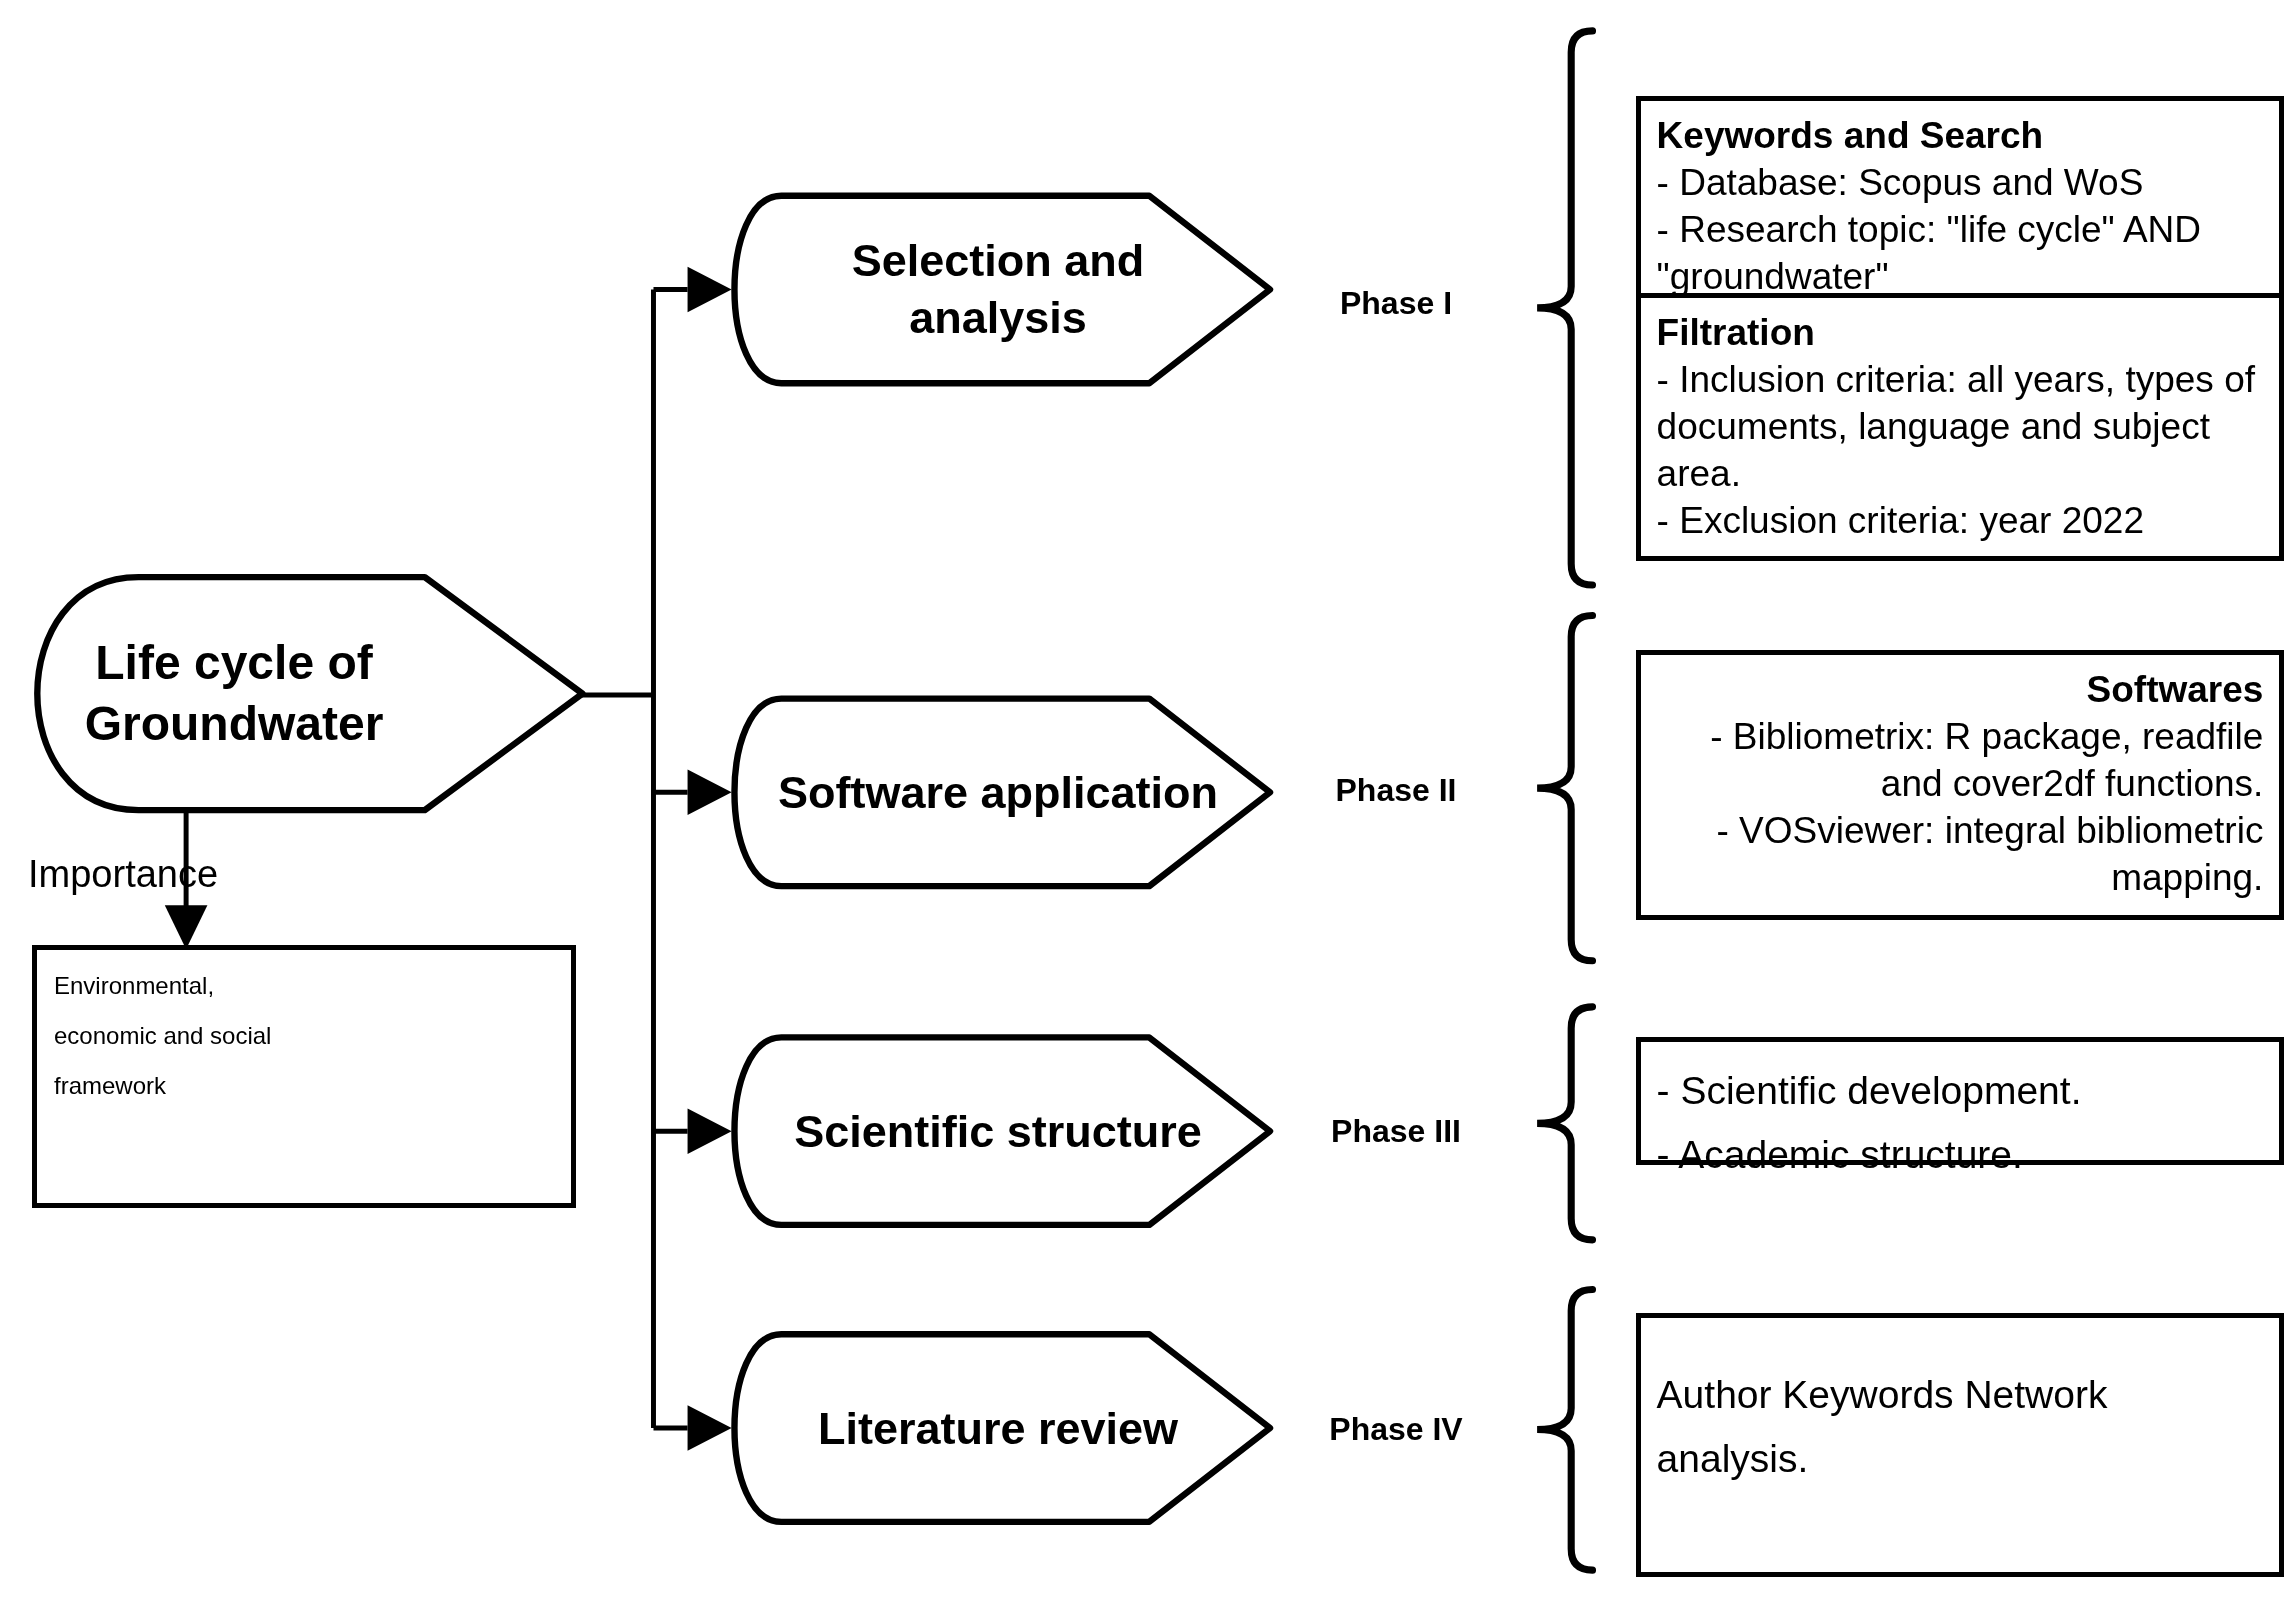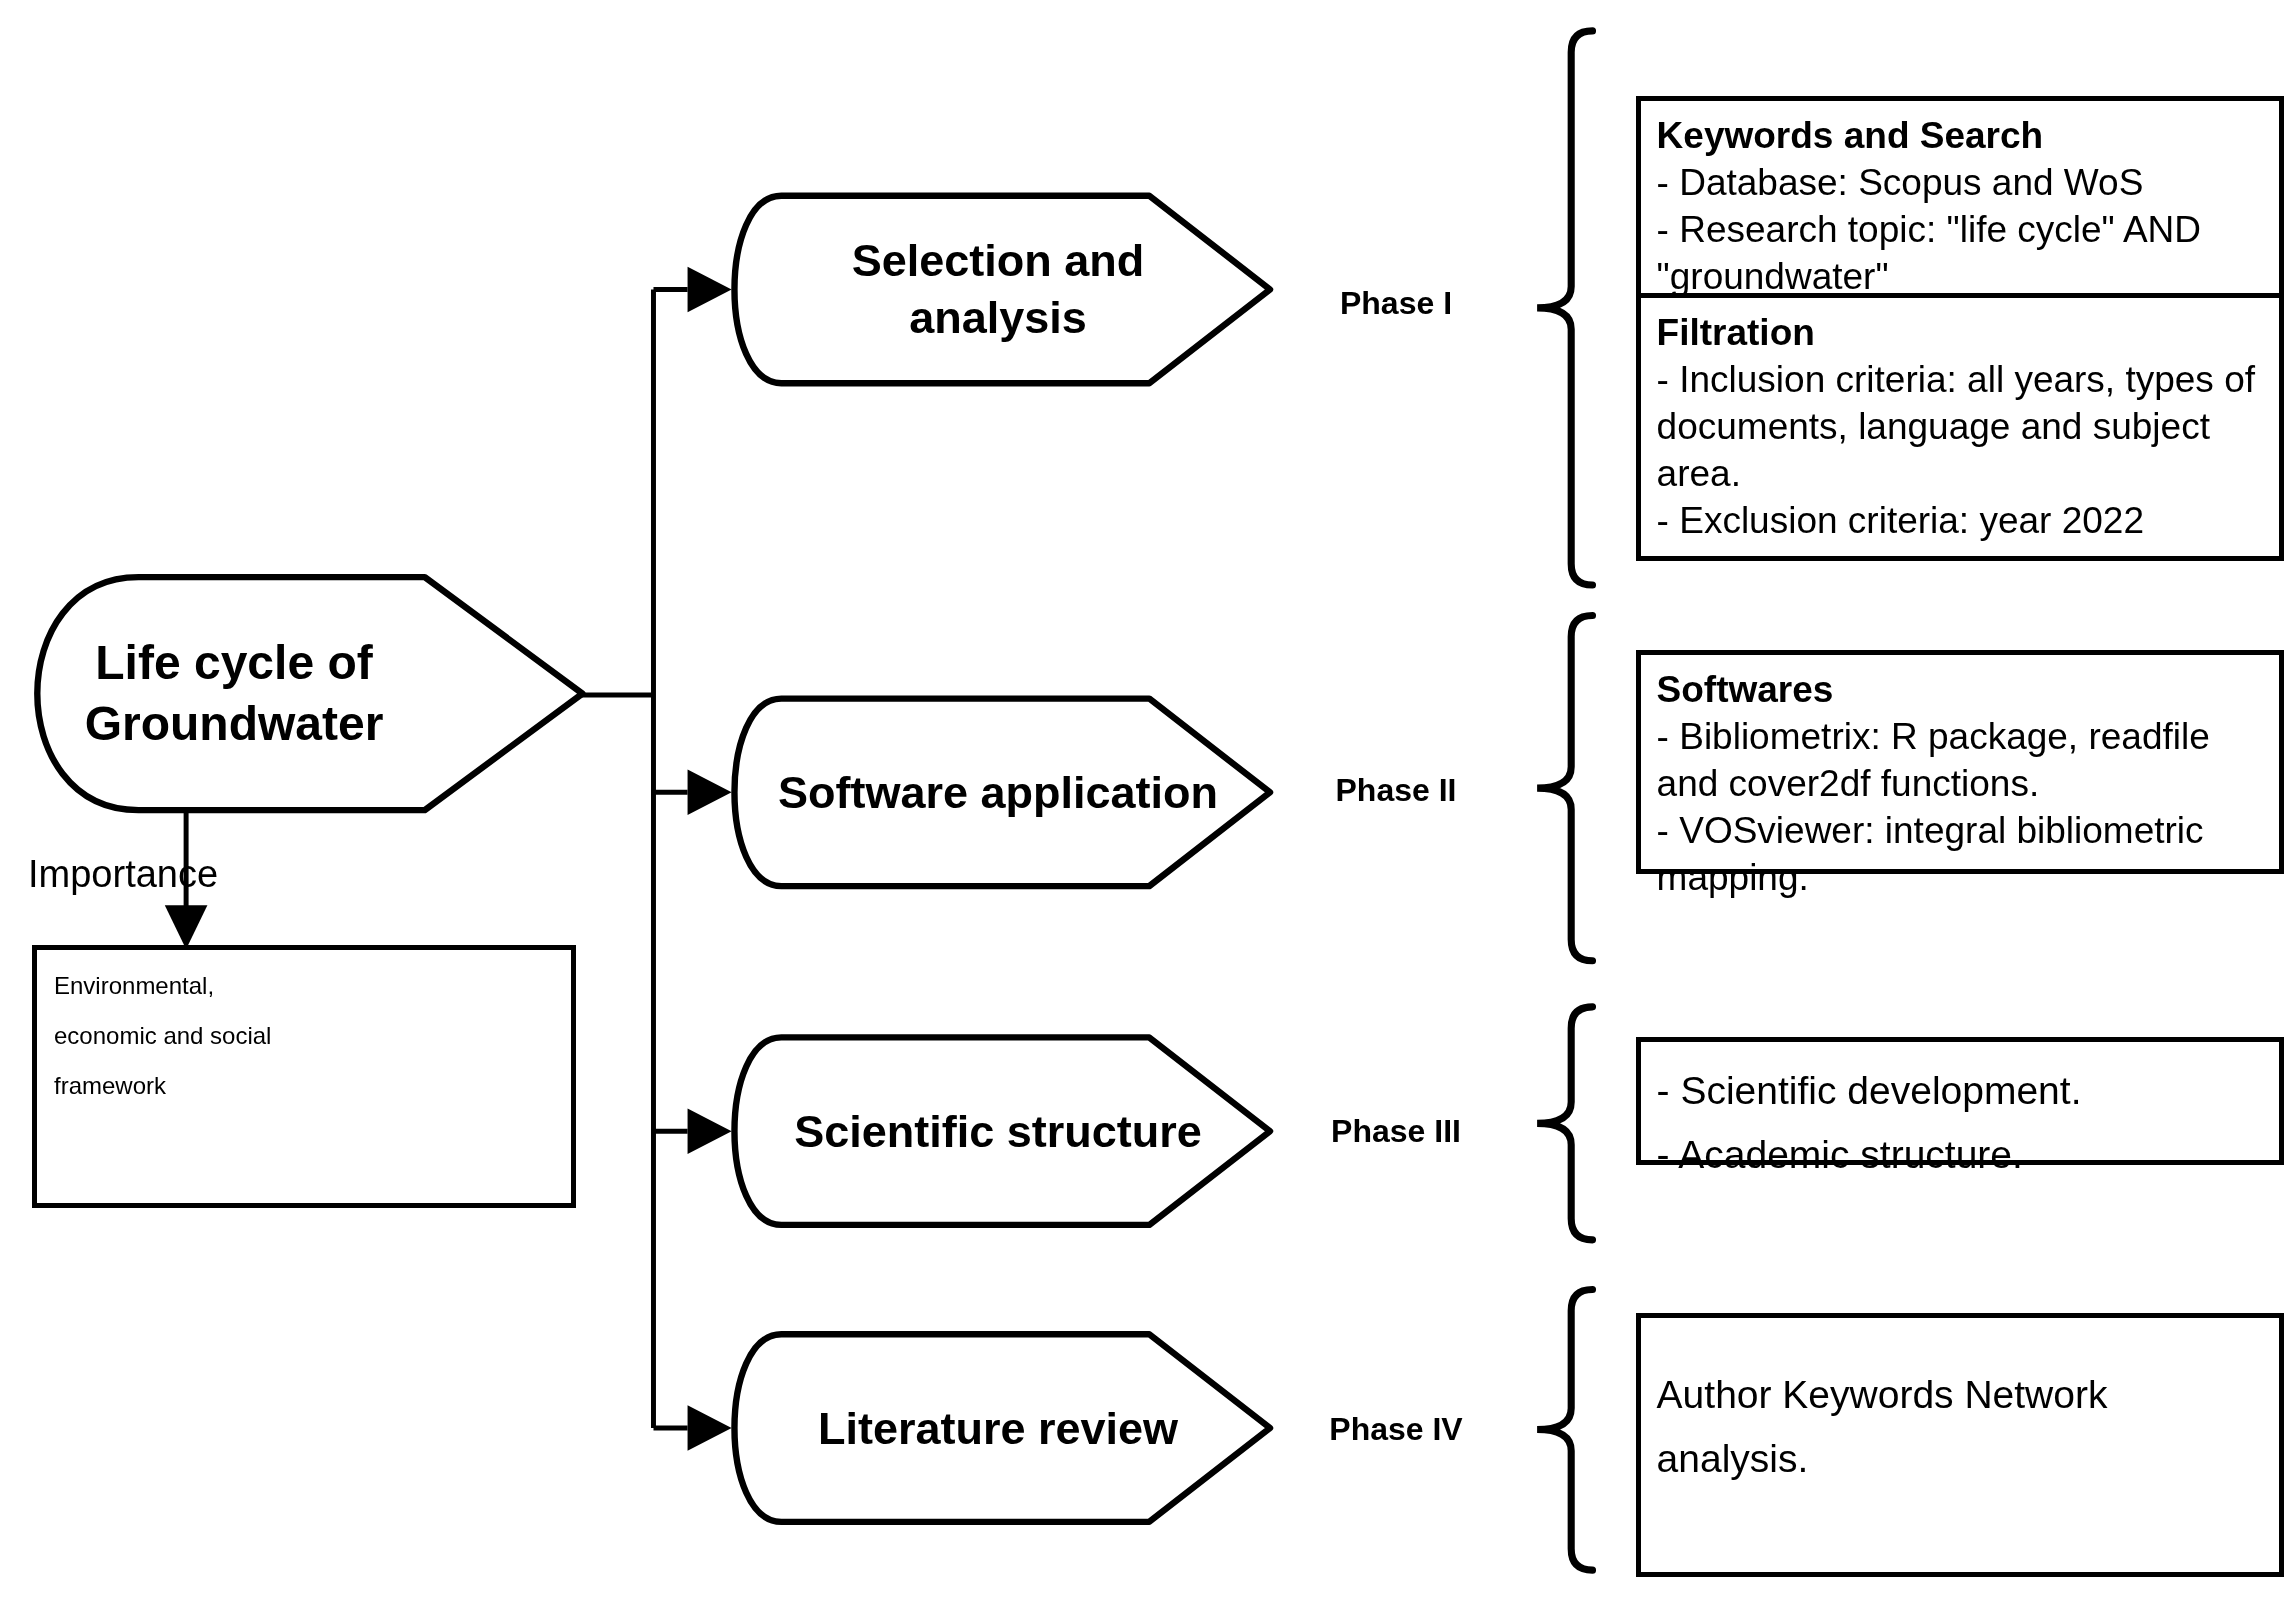--- a/index.html
+++ b/index.html
@@ -92,21 +92,21 @@
     background: #ffffff;
     font-size: 37px;
     line-height: 47px;
     padding: 11.4px 15.6px;
   }
   .detail-box p { margin: 0; }
   .detail-box .box-title { font-weight: bold; }
   .detail-box .it { }
   #box-0 { top: 60px;   height: 226px; margin-top: 36px; }
   #box-1 { top: 293px;  height: 268px; }
-  #box-2 { top: 650px;  height: 224px; }
+  #box-2 { top: 650px;  height: 270px; text-align: right; }
   #box-3 { top: 1037px; height: 128px; font-size: 39px; line-height: 64px; padding-top: 17px; }
   #box-4 { top: 1313px; height: 264px; font-size: 39px; line-height: 64px; padding-top: 45px; }
 </style>
 </head>
 <body>
 
 <div id="canvas">
 
   <svg id="shape-layer" viewBox="0 0 3231 2260" xmlns="http://www.w3.org/2000/svg">
 

